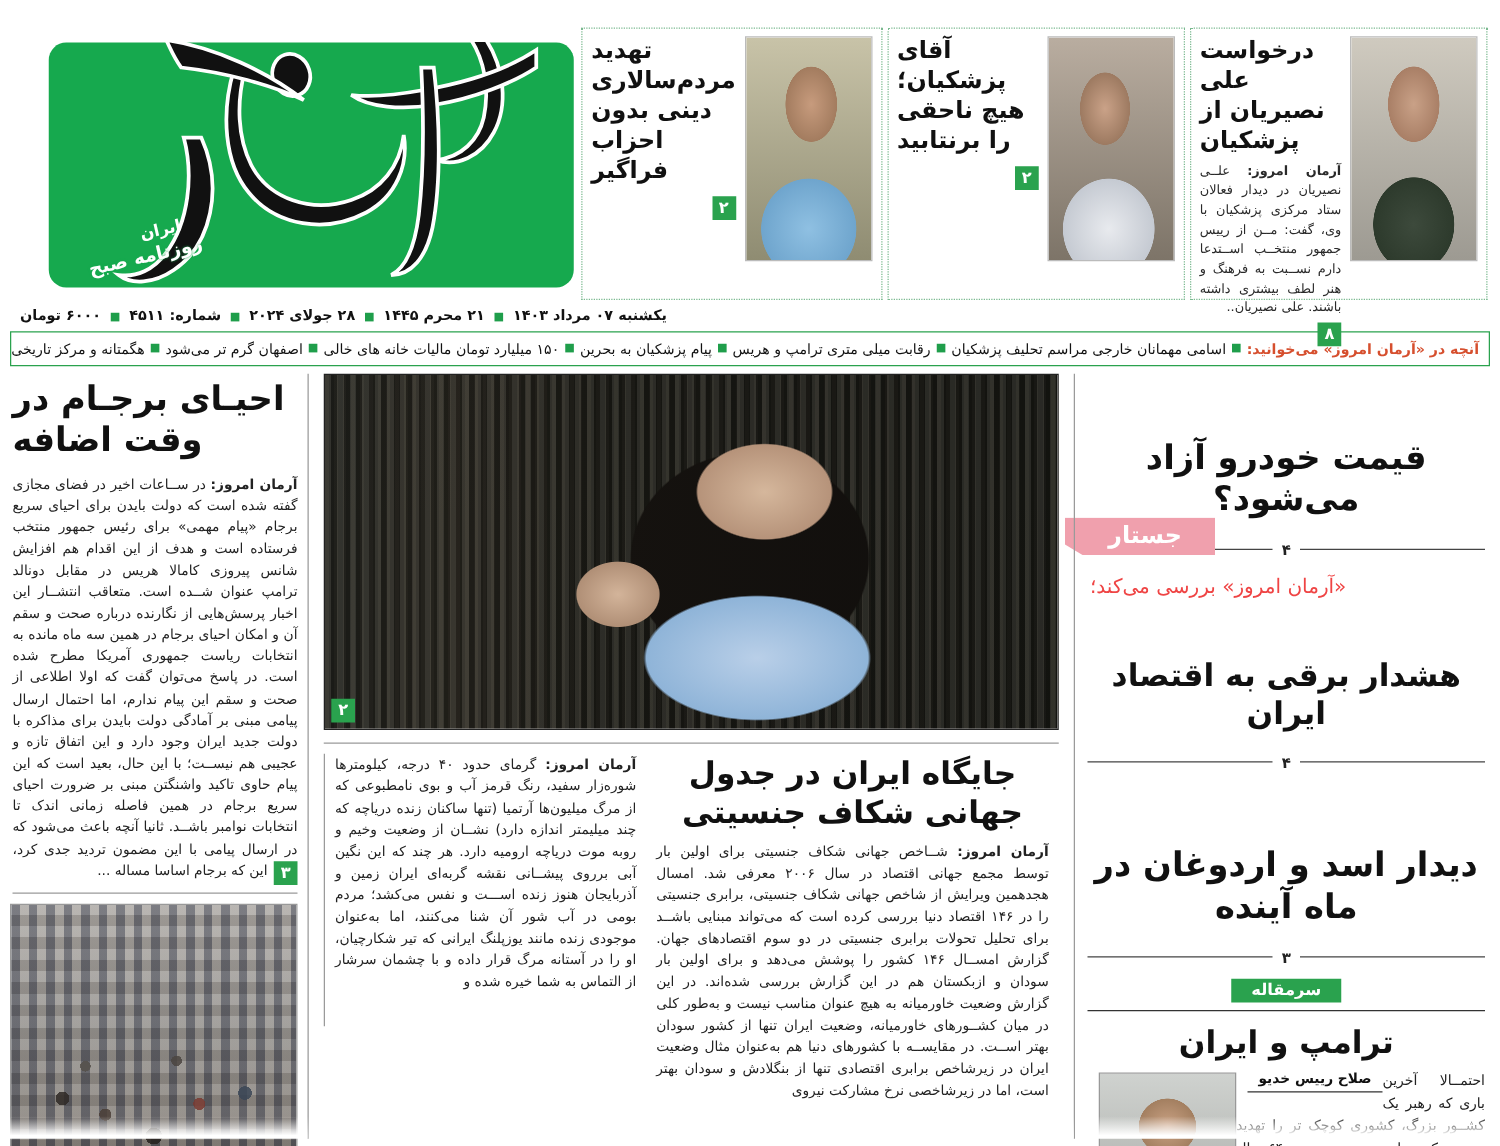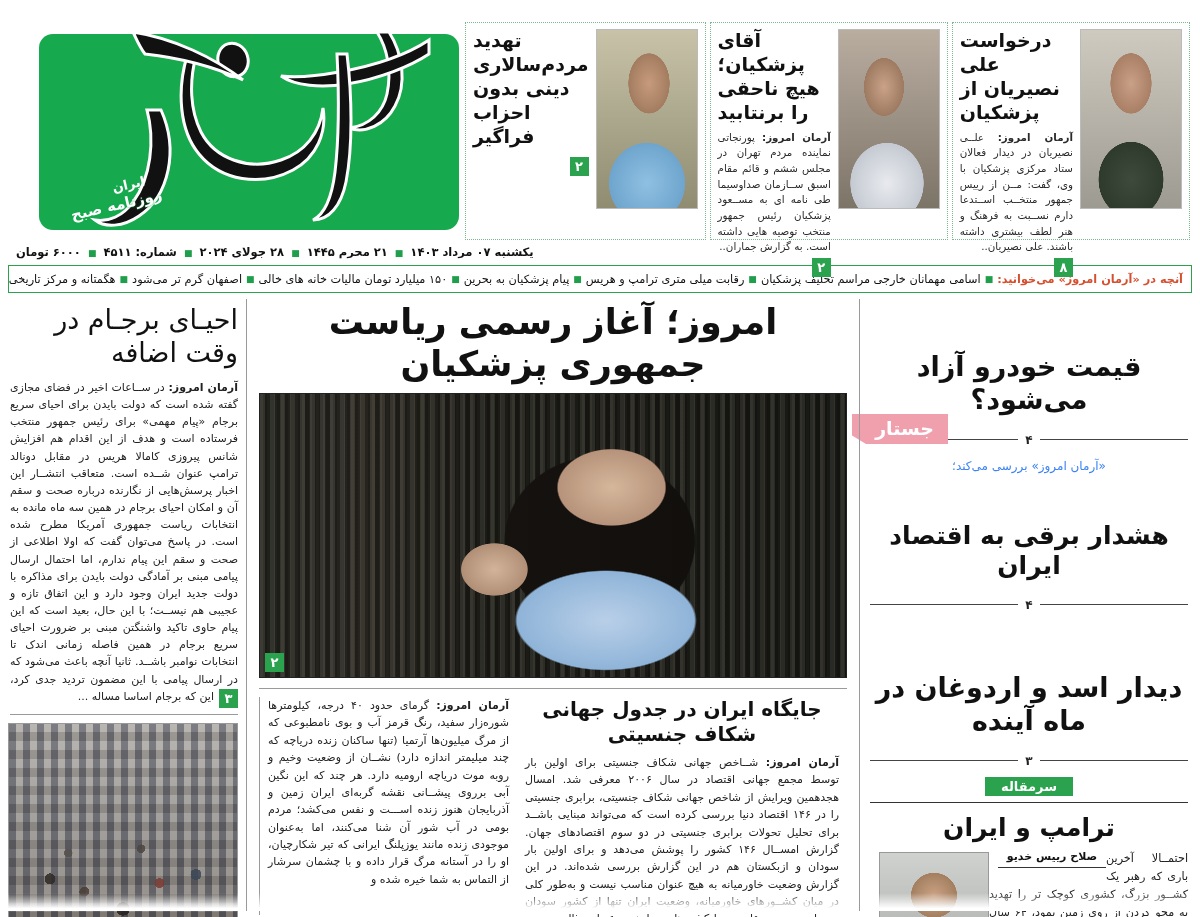--- a/index.html
+++ b/index.html
@@ -181,42 +181,42 @@
   .sb-item{padding:4px 2px 6px 2px;}
   .sb-title{
     font-size:27px;line-height:1.22;
     font-weight:bold;text-align:center;
     letter-spacing:-0.5px;
     color:#111;
     margin-top:48px;
   }
   .sb-title.sm{font-size:25px;}
   .sb-kicker{
-    font-size:12px;text-align:center;color:#3b82f6;
+    font-size:16px;text-align:left;color:#ef4444;
     margin-bottom:4px;
   }
   .sb-rule{
     display:flex;align-items:center;justify-content:center;
     margin:10px 0 8px 0;
   }
   .sb-rule .ln{flex:1 1 auto;height:1px;background:#444;}
   .sb-rule .num{
     font-size:12px;font-weight:bold;color:#222;
     padding:0 7px;
   }
   .jostar{
     position:absolute;
     left:-8px;top:115px;
     background:#f0a0ad;
     color:#fff;
     font-size:19px;font-weight:bold;
     padding:3px 14px 5px 22px;
-    width:96px;
-    box-sizing:border-box;
-    text-align:right;
+    width:120px;
+    box-sizing:border-box;
+    text-align:center;
     letter-spacing:2px;
     clip-path:polygon(0 0,100% 0,100% 100%,14px 100%,0 72%);
   }
 
   
   .edit-tag{
     background:#2aa24e;color:#fff;
     font-size:13px;font-weight:bold;
     padding:2px 16px;
     display:inline-block;
@@ -275,29 +275,29 @@
   .cs-col{
     box-sizing:border-box;
     padding:0 8px;
   }
   .cs-col.a{flex:0 0 258px;border-left:1px solid #9a9a9a;}
   .cs-col.b{flex:1 1 0;}
   .cs-title{
     font-size:24px;font-weight:bold;line-height:1.25;
     text-align:center;letter-spacing:-0.5px;margin-bottom:7px;
   }
-  .cs-title.wide{font-size:20px;}
+  .cs-title.wide{font-size:25px;}
   .cs-text{
     font-size:11px;line-height:1.58;text-align:justify;color:#222;
   }
 
   
   .lc-title{
-    font-size:27px;font-weight:normal;
-    text-align:right;line-height:1.24;
+    font-size:27px;font-weight:bold;
+    text-align:left;line-height:1.24;
     letter-spacing:-0.6px;margin:4px 0 9px 0;
   }
   .lc-text{
     font-size:11px;line-height:1.56;text-align:justify;color:#222;
     position:relative;
   }
   .lc-badge{float:right;margin:1px 0 0 5px;}
   .lc-photo{
     margin-top:9px;
     border-top:1px solid #9a9a9a;
@@ -406,24 +406,20 @@
         </div>
       </div>
     </div>
 
     <div class="topbox">
       <div class="tb-photo">
         <div class="ph-portrait2"></div>
       </div>
       <div class="tb-body">
         <div class="tb-title">آقای پزشکیان؛ هیچ ناحقی را برنتابید</div>
-        <div class="tb-text">
-          <span class="lead-first">آرمان امروز:</span>
-          <span>پورنجاتی نماینده مردم تهران در مجلس ششم و قائم مقام اسبق ســازمان صداوسیما طی نامه ای به مســعود پزشکیان رئیس جمهور منتخب توصیه هایی داشته است. به گزارش جماران..</span>
-        </div>
         <div class="tb-foot">
           <span class="pagenum">۲</span>
         </div>
       </div>
     </div>
 
     <div class="topbox">
       <div class="tb-photo">
         <div class="ph-portrait3"></div>
       </div>
@@ -527,21 +523,20 @@
         <div class="edit-photo">
           <div class="ph-editorial"></div>
         </div>
         <div class="edit-author">صلاح رییس خدیو</div>
         <div class="edit-body">احتمــالا آخرین باری که رهبر یک کشــور بزرگ، کشوری کوچک تر را تهدید به محو کردن از روی زمین نمود، ۶۴ سال قبل بود. شوروی سابق یک پرنده‌ی جاسوسی آمریکایی را بر فراز خاکش سرنگون و خلبان آن را دستگیر کرده بود. از این رو نیکیتا خروشــچف رهبر وقت شــوروی تهدید کرد که شــهر پیشاور را که هواپیمای U۲ از آن برخواسته بود، بمباران اتمی می کند. همچنین در دیدار با سفیر پاکستان که با خشــم احضار شده بود، دامنه‌ی تهدید را افزون و با انگشــت گذاشــتن روی پاکستان در نقشه‌ی جهان روی...</div>
       </div>
       <div class="fade-bottom"></div>
     </div>
 
     <div class="col-center">
-      <div class="lead-title">امروز؛ آغاز رسمی ریاست جمهوری پزشکیان</div>
       <div class="lead-photo">
         <div class="ph-lead"></div>
         <span class="pagenum lead-badge">۲</span>
       </div>
 
       <div class="center-split">
         <div class="cs-col b">
           <div class="cs-title wide">جایگاه ایران در جدول جهانی شکاف جنسیتی</div>
           <div class="cs-text">
             <span class="lead-first">آرمان امروز:</span>

